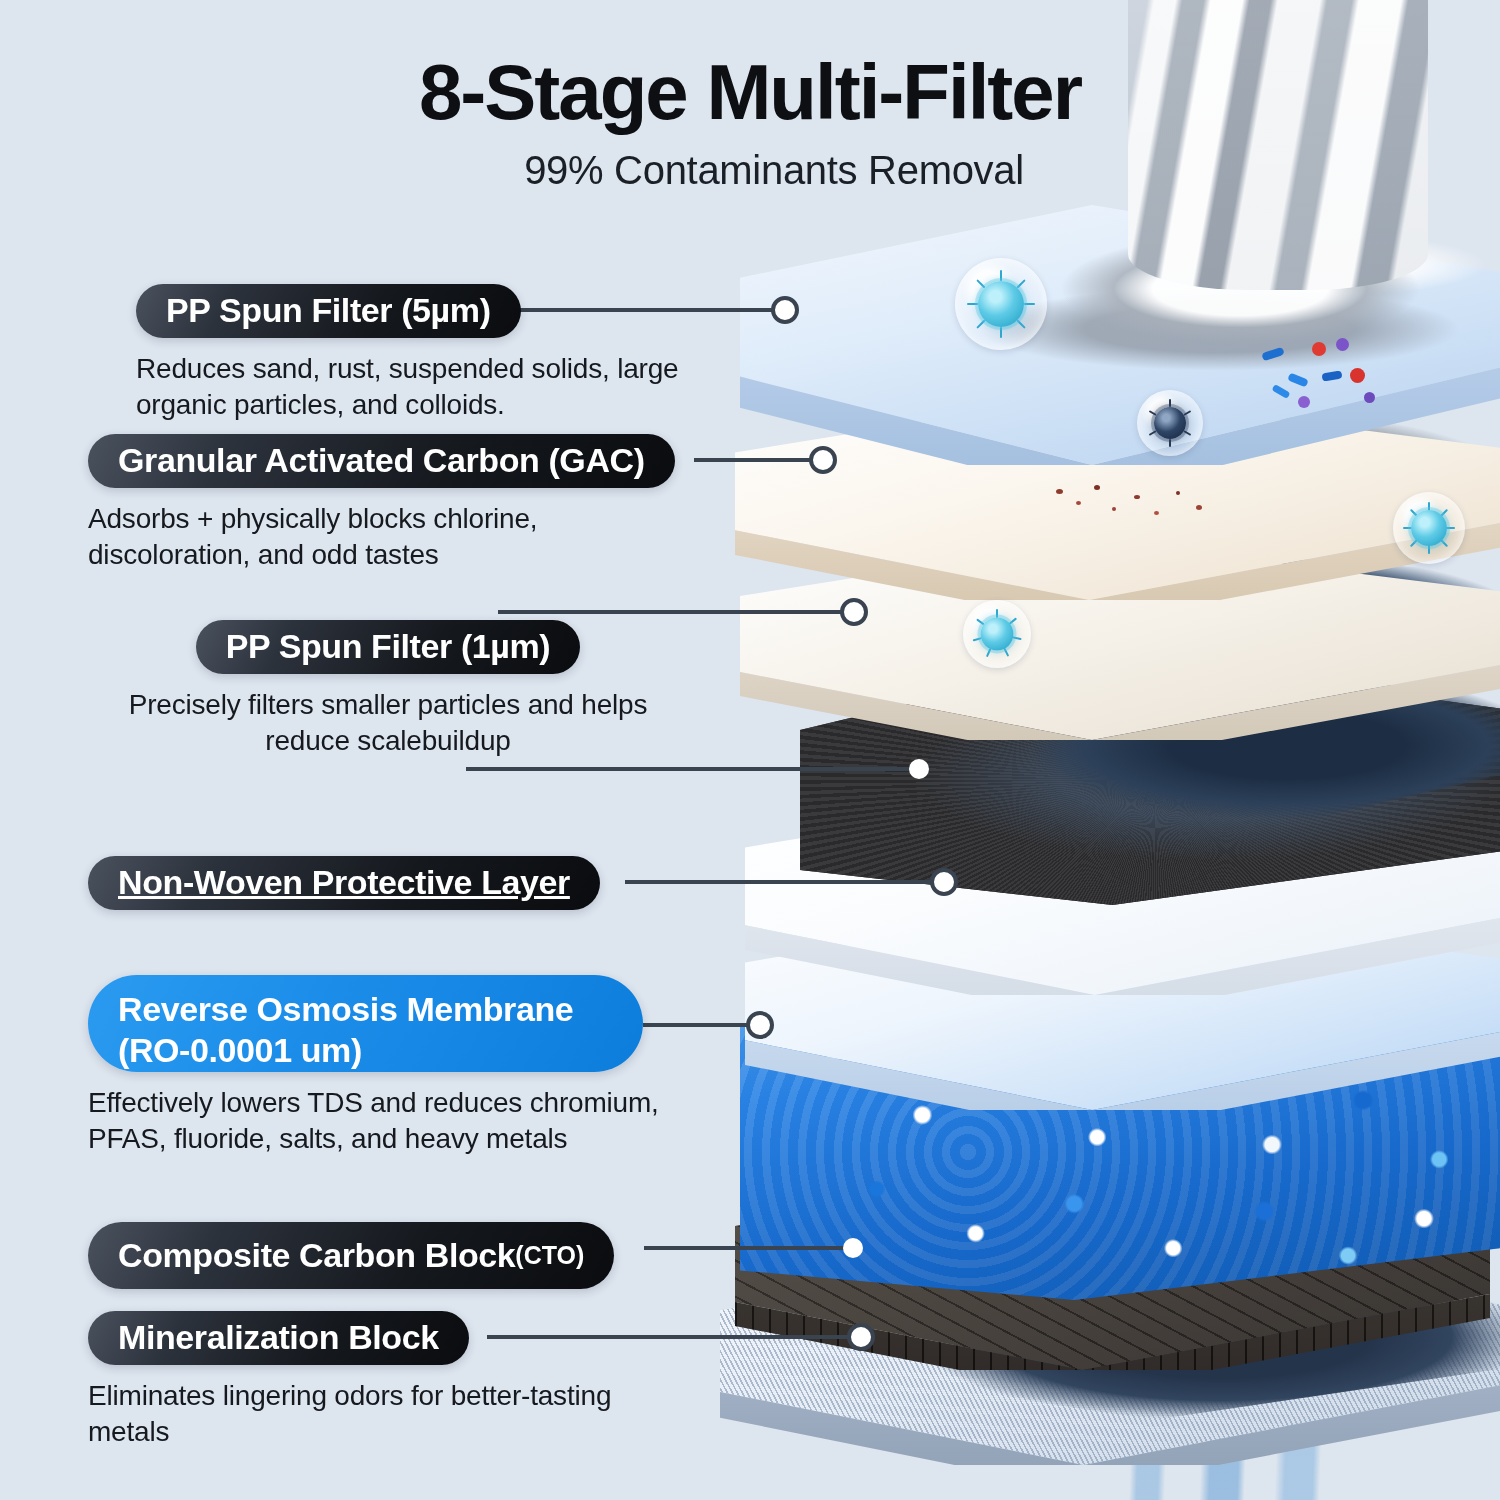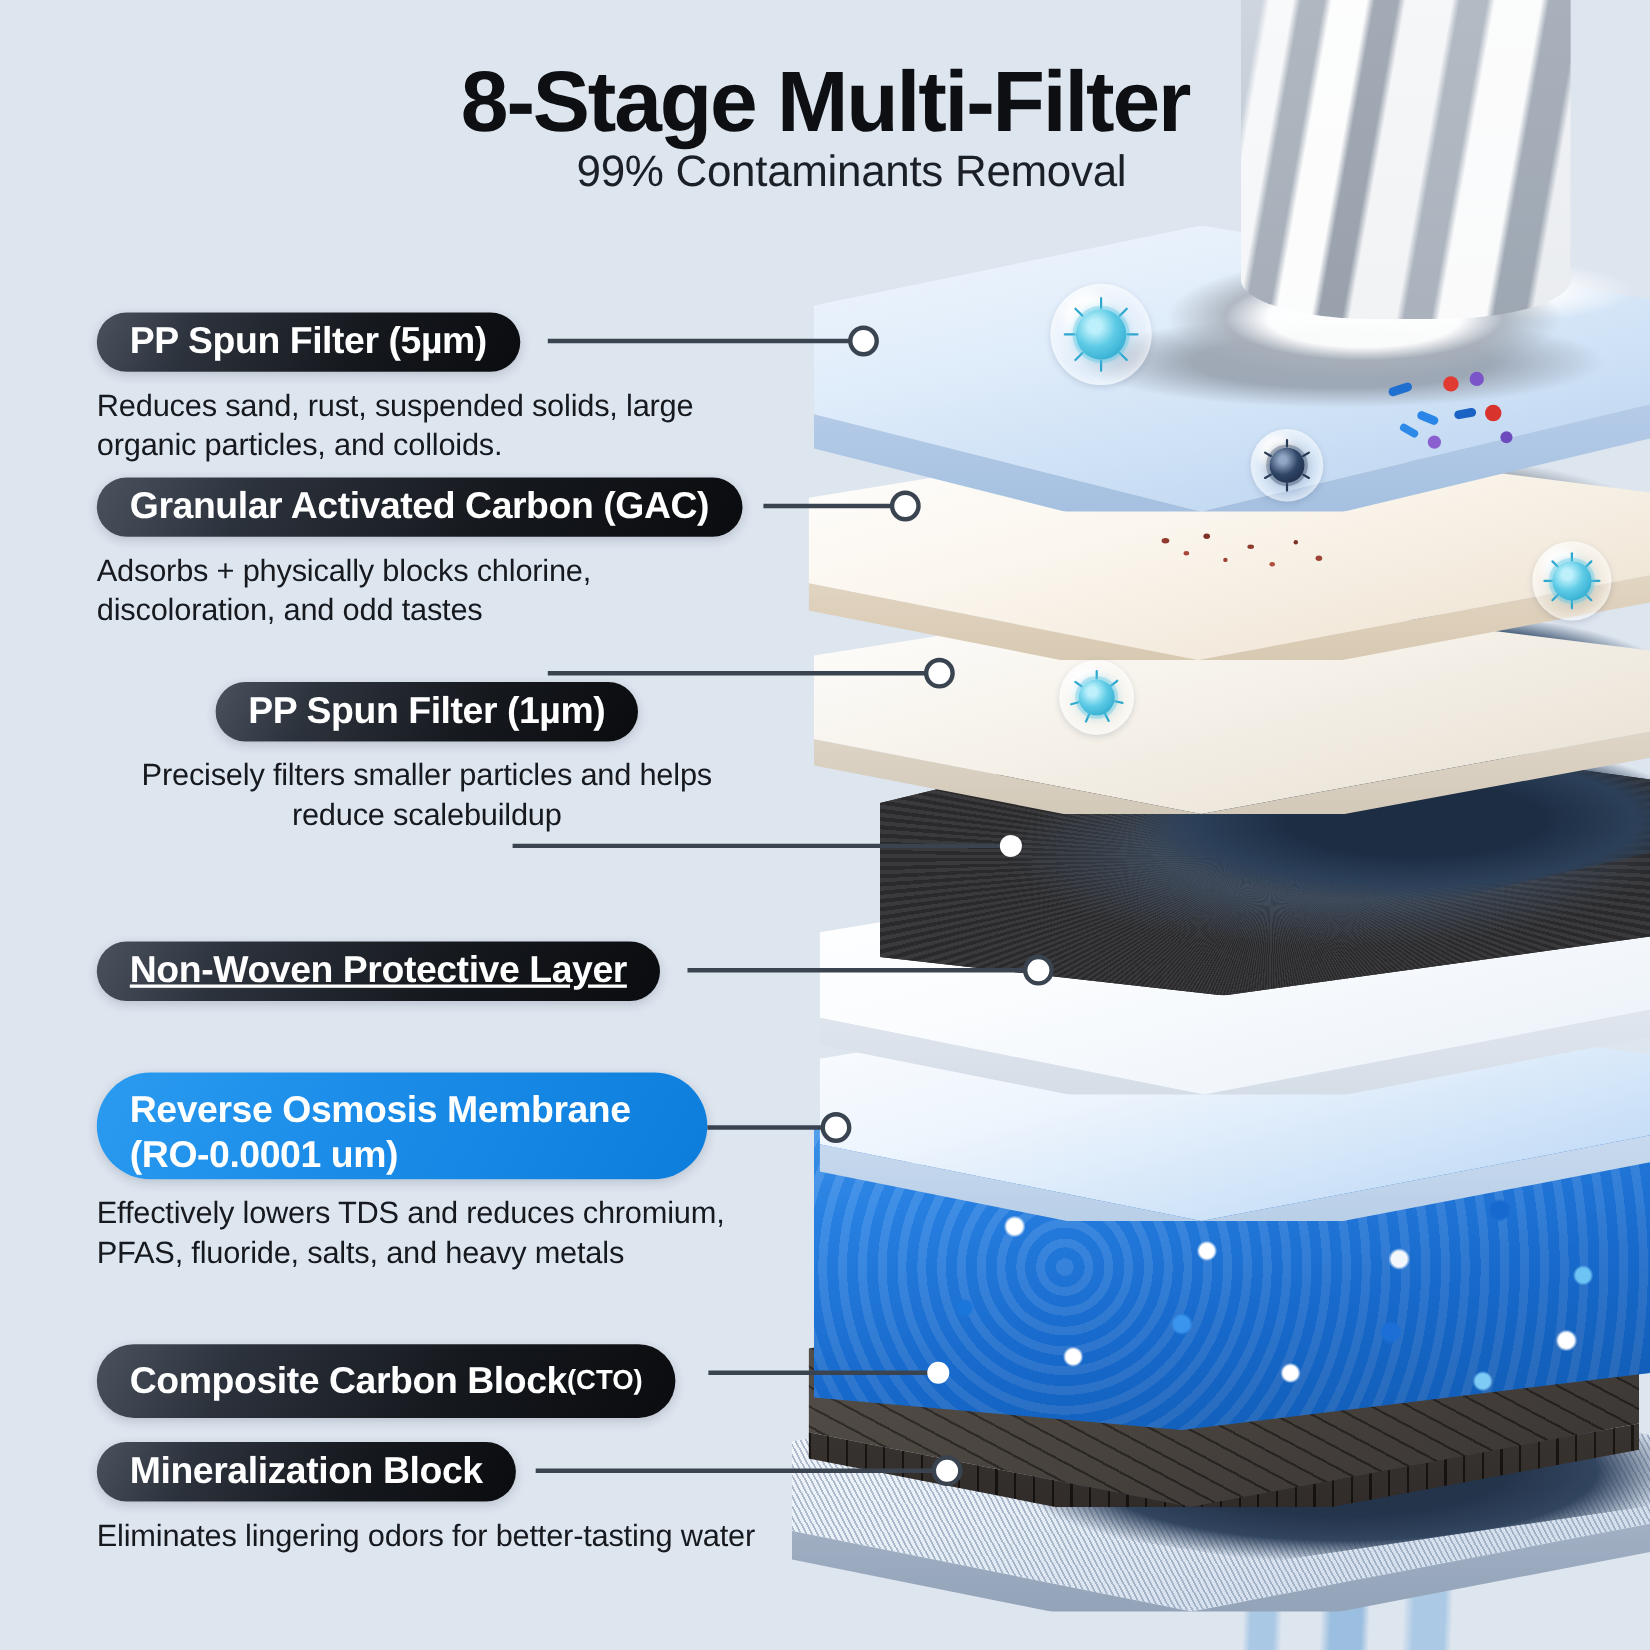--- a/index.html
+++ b/index.html
@@ -21,21 +21,21 @@
     text-align:center; z-index:40; pointer-events:none;
   }
   #title{
     font-size:78px; font-weight:bold; letter-spacing:-2px;
     color:#0d0f12; line-height:1.05;
     margin-top:52px;
     font-family:"Liberation Sans", sans-serif;
   }
   #subtitle{
     font-size:40px; font-weight:500; color:#1b1f26;
-    margin-top:0; letter-spacing:-0.3px;padding-left:48px;
+    margin-top:14px; letter-spacing:-0.3px;padding-left:48px;
   }
 
   
   #illus{ position:absolute; inset:0; z-index:10; }
 
   
   .slab{ position:absolute; }
   .slab .top{
     position:absolute; left:0; top:0; width:100%; height:100%;
     clip-path: polygon(0% 28%, 46% 0%, 100% 26%, 100% 62%, 46% 100%, 0% 66%);
@@ -334,21 +334,21 @@
     </g>
   </svg>
 
   <div id="header">
     <div id="title">8-Stage Multi-Filter</div>
     <div id="subtitle">99% Contaminants Removal</div>
   </div>
 
   <div id="labels">
 
-    <div class="item" style="top:284px;">
+    <div class="item" style="top:284px;margin-left:48px;">
       <div class="pill" style="height:54px;">
         <span>PP Spun Filter (5µm)</span>
       </div>
       <div class="desc">Reduces sand, rust, suspended solids, large organic particles, and colloids.</div>
     </div>
 
     <div class="item" style="top:434px;">
       <div class="pill" style="height:54px;">
         <span>Granular Activated Carbon (GAC)</span>
       </div>
@@ -380,17 +380,17 @@
       <div class="pill" style="height:67px;">
         <span>Composite Carbon Block </span>
           <span class="small">(CTO)</span>
       </div>
     </div>
 
     <div class="item" style="top:1311px;">
       <div class="pill" style="height:54px;">
         <span>Mineralization Block</span>
       </div>
-      <div class="desc">Eliminates lingering odors for better-tasting water</div>
+      <div class="desc">Eliminates lingering odors for better-tasting metals</div>
     </div>
 
   </div>
 </div>
 
 </body></html>

